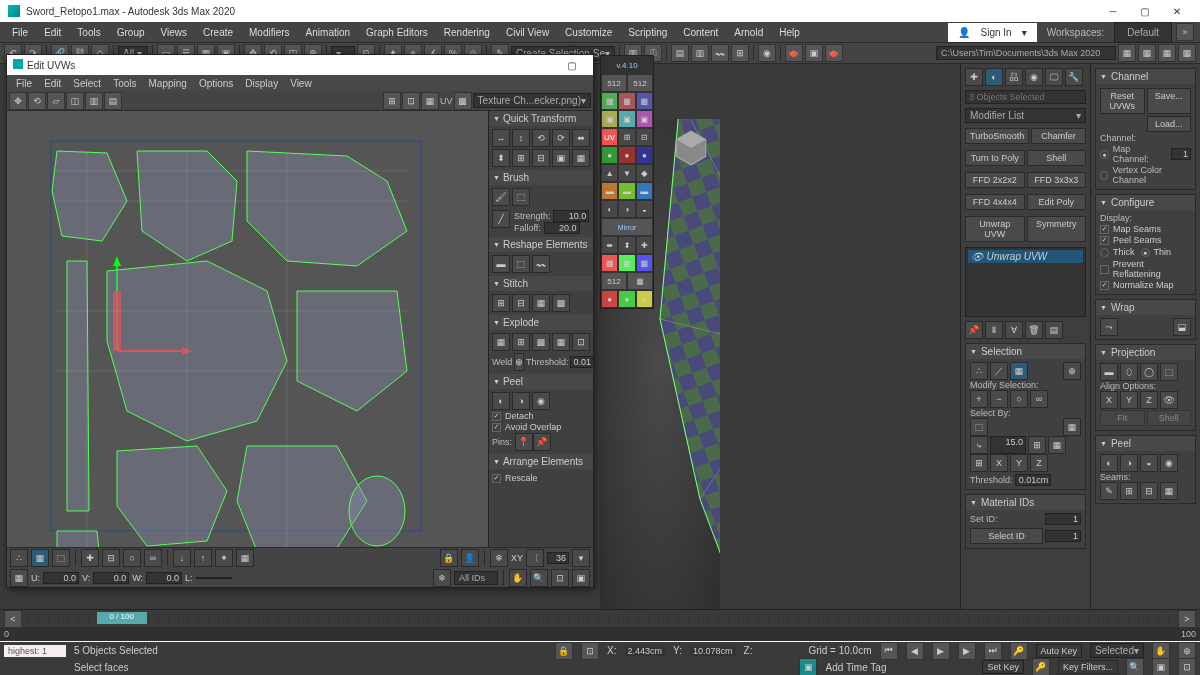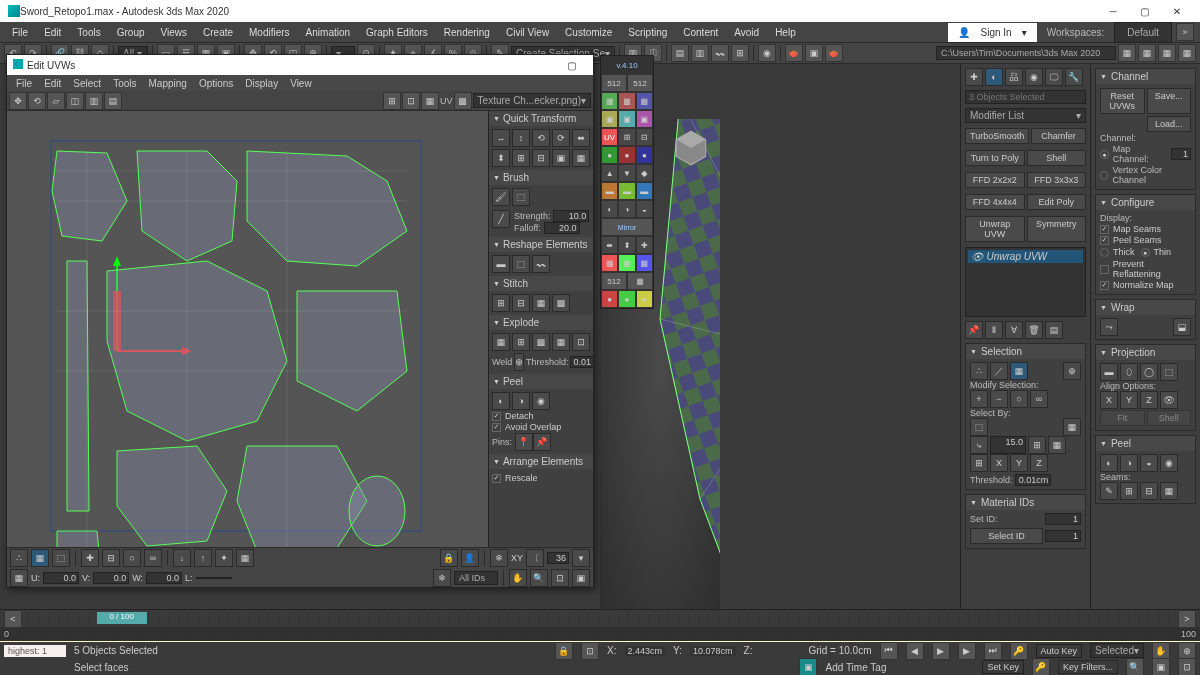--- a/index.html
+++ b/index.html
@@ -1,20 +1,20 @@
 <!DOCTYPE html>
 <html><head>
 <meta charset="utf-8">
 <style>
 * { margin: 0; padding: 0; box-sizing: border-box; font-family: "Segoe UI", Tahoma, sans-serif; }
 body { background: #393939; color: #ccc; font-size: 10px; width: 1200px; height: 675px; overflow: hidden; position: relative; }
 
 
 .title-bar { background: #fff; color: #333; height: 22px; display: flex; align-items: center; padding: 0 8px; justify-content: space-between; }
-.title-bar .left { display: flex; align-items: flex-end; }
+.title-bar .left { display: flex; align-items: flex-end; gap: 6px; }
 .title-bar .icon-app { width: 12px; height: 12px; background: linear-gradient(135deg,#0bb,#088); }
 .title-bar .right { display: flex; gap: 2px; }
 .win-btn { width: 30px; height: 20px; display: flex; align-items: center; justify-content: center; color: #333; }
 
 
 .main-menu { background: #444; height: 20px; display: flex; align-items: center; padding: 0 6px; gap: 4px; color: #ddd; }
 .main-menu span, .main-menu .mitem { padding: 2px 6px; cursor: default; }
 .main-menu .spacer { flex: 1; }
 .signin-box { background: #fff; color: #333; padding: 2px 10px; display: flex; gap: 4px; align-items: center; }
 .wk { color: #bbb; }
@@ -110,21 +110,21 @@
   <span class="mitem">Views</span>
   <span class="mitem">Create</span>
   <span class="mitem">Modifiers</span>
   <span class="mitem">Animation</span>
   <span class="mitem">Graph Editors</span>
   <span class="mitem">Rendering</span>
   <span class="mitem">Civil View</span>
   <span class="mitem">Customize</span>
   <span class="mitem">Scripting</span>
   <span class="mitem">Content</span>
-  <span class="mitem">Avoid</span>
+  <span class="mitem">Arnold</span>
   <span class="mitem">Help</span>
   <span class="spacer"></span>
   <div class="signin-box">👤 <span>Sign In</span> ▾</div>
   <span class="wk">Workspaces:</span>
   <span class="tdd" style="min-width:50px">
       <span>Default</span>
     </span>
   <span class="tbtn">»</span>
 </div>
 

